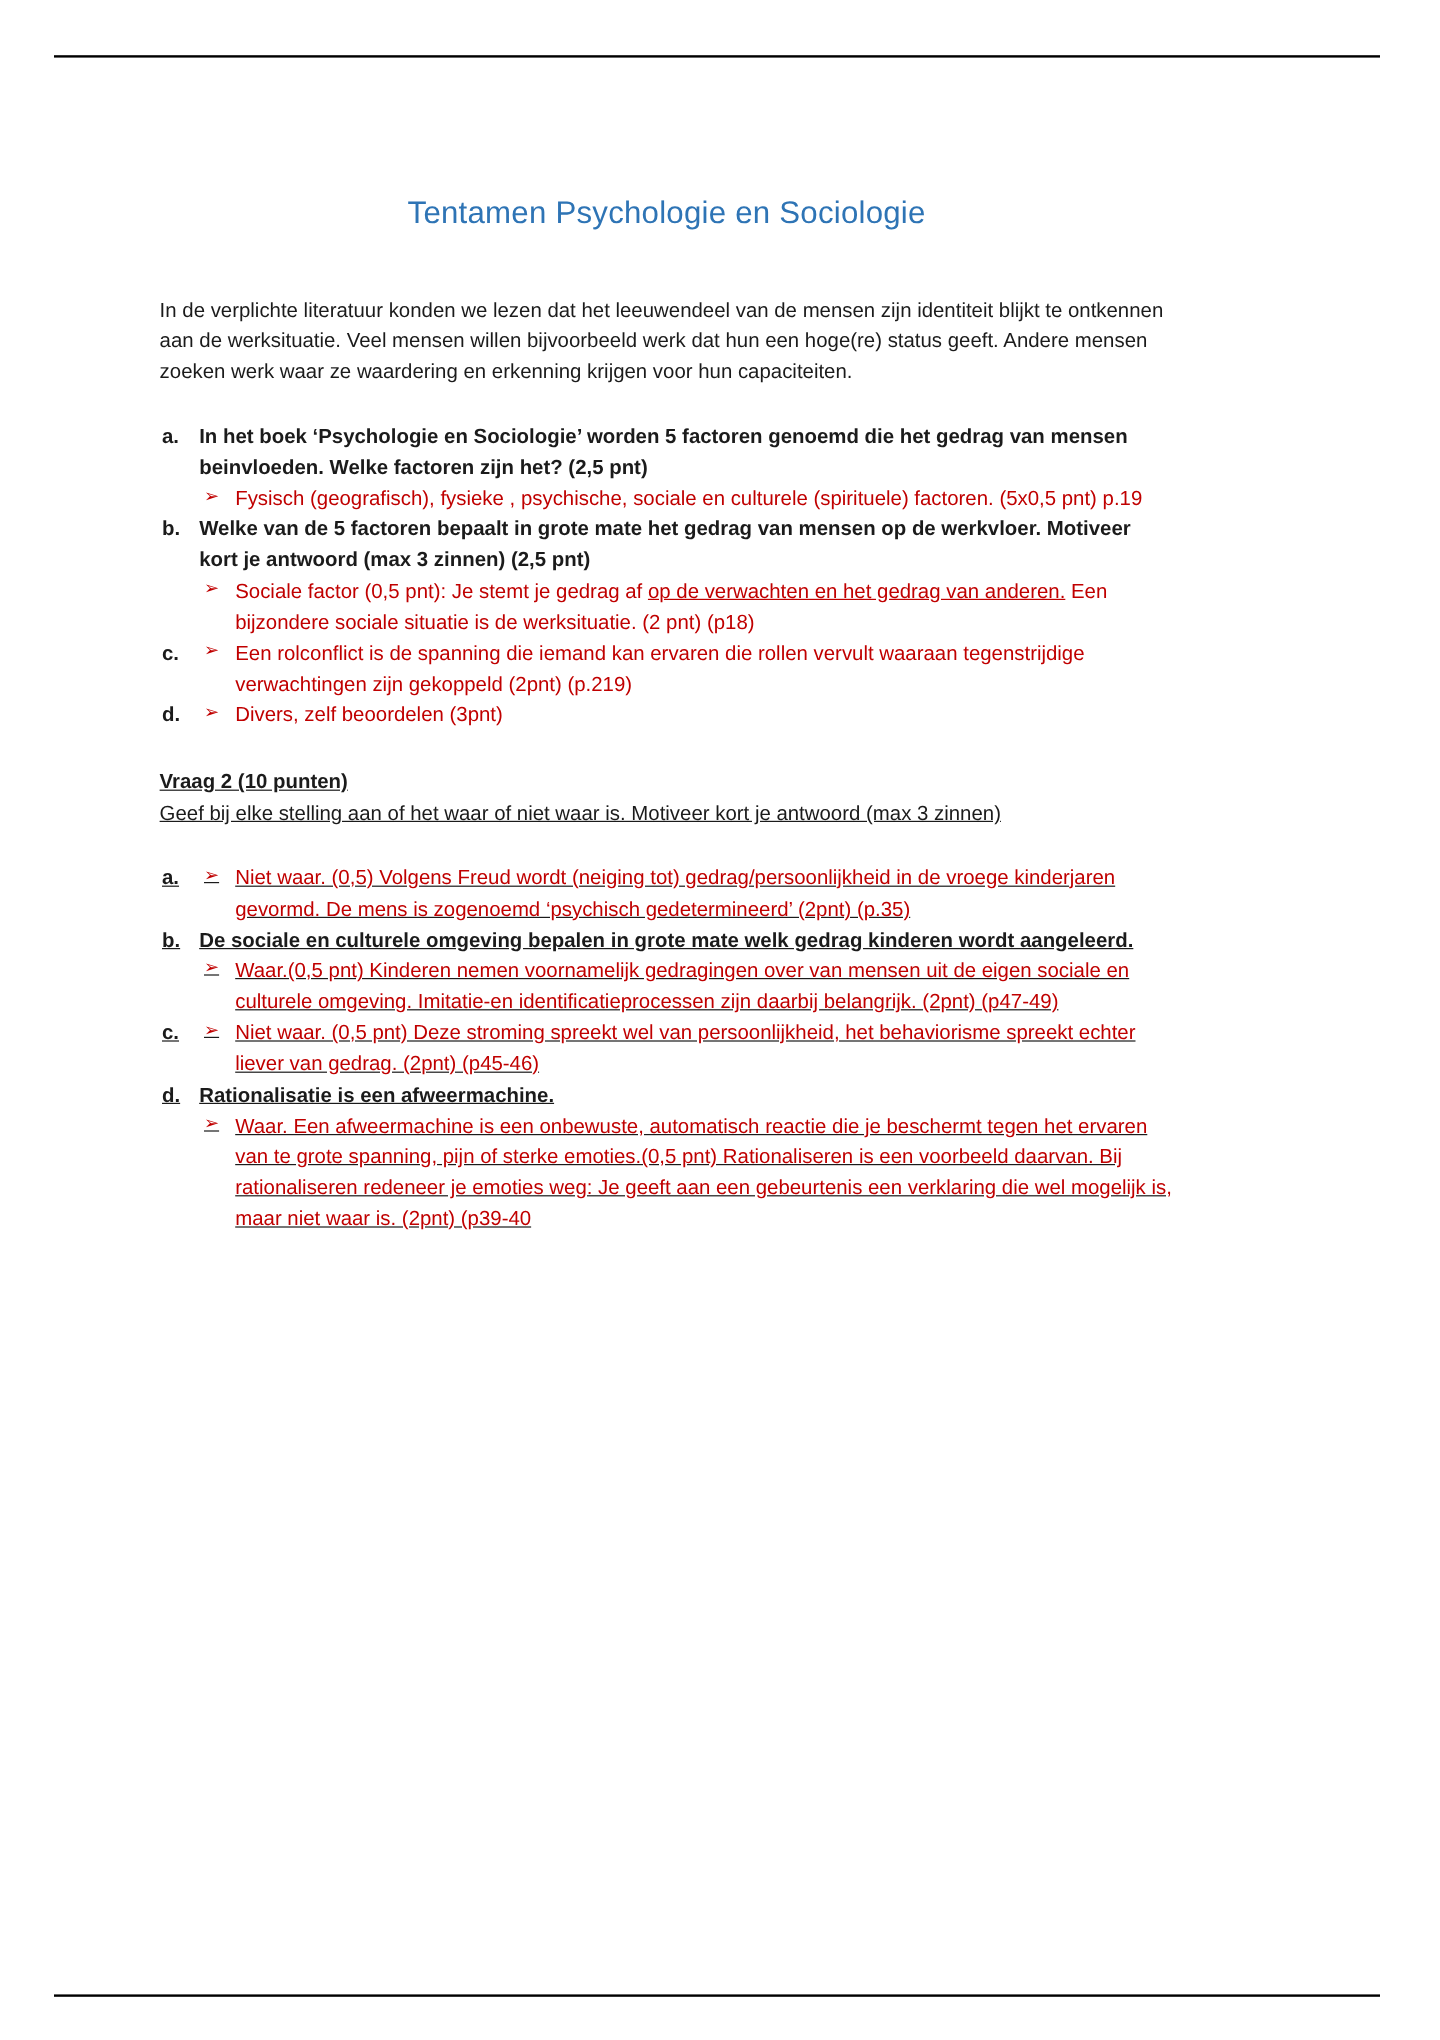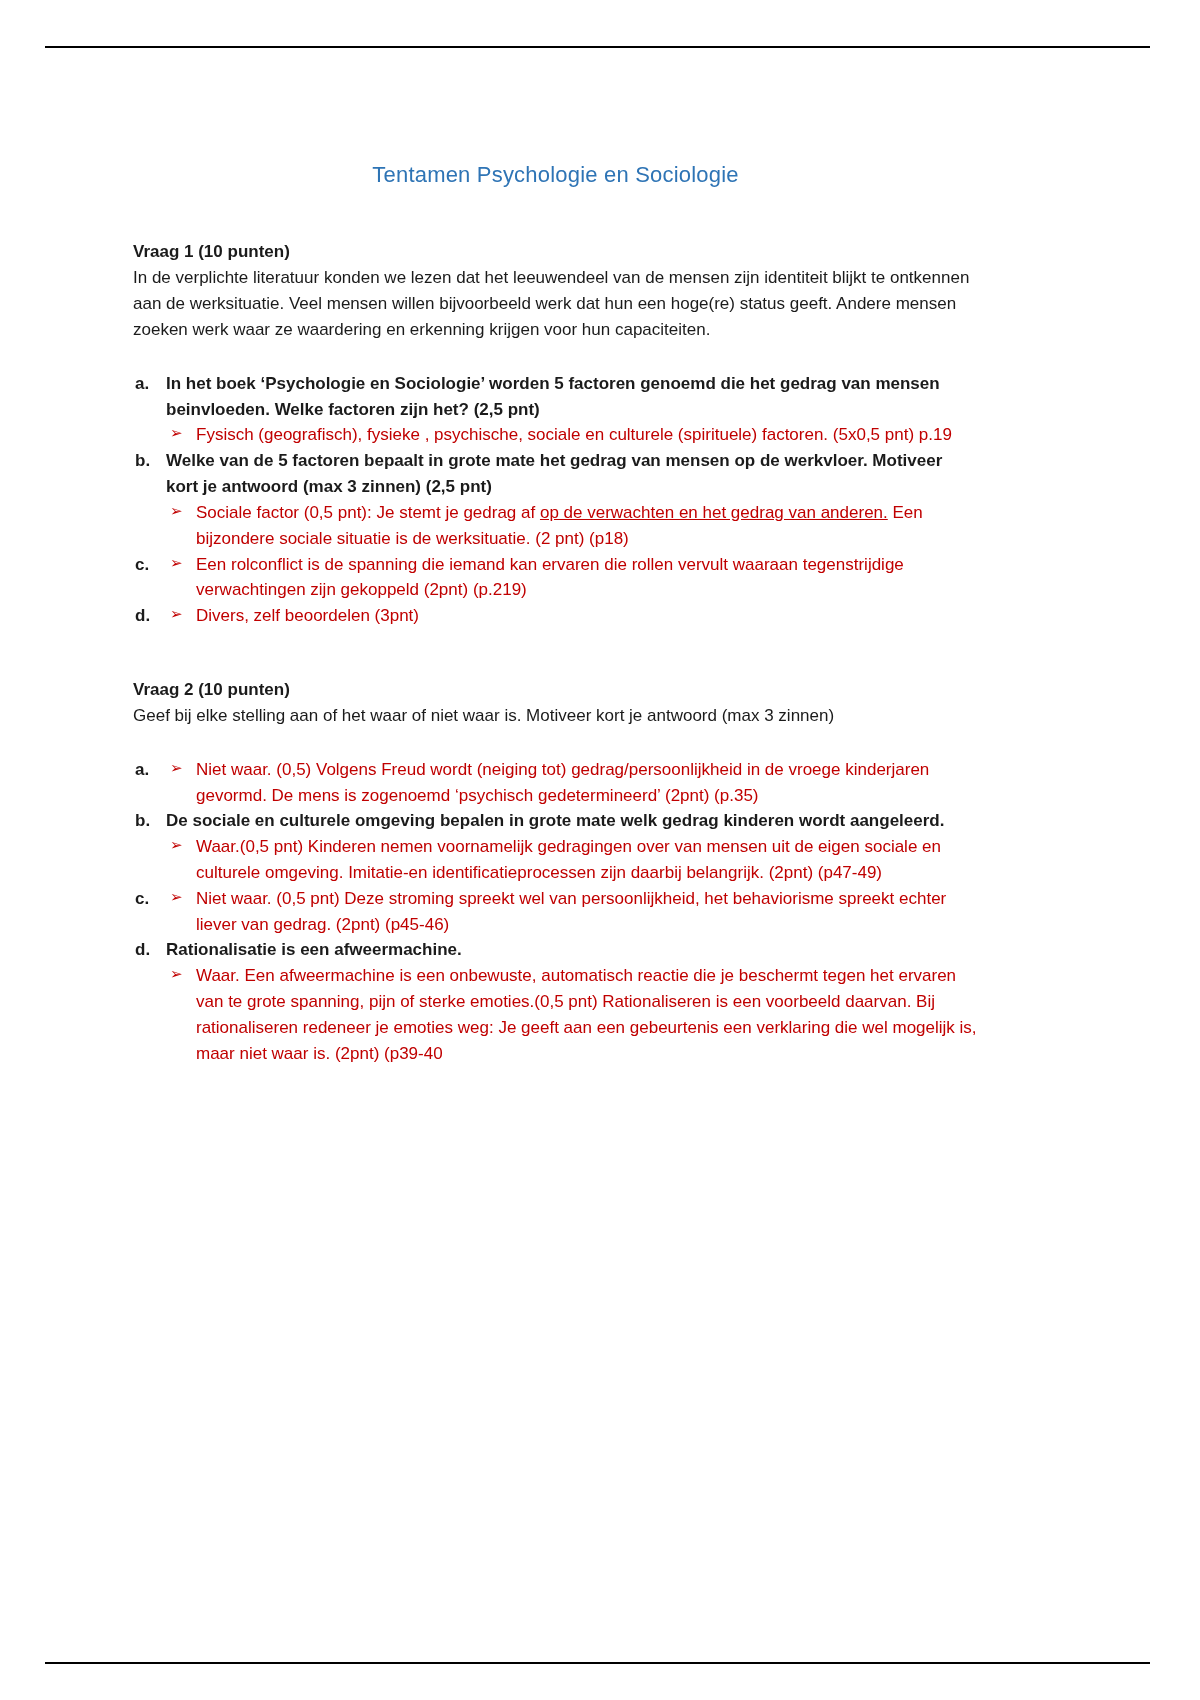--- a/index.html
+++ b/index.html
@@ -28,29 +28,29 @@
   .rule.bottom { bottom: 36px; }
 
   .page-content {
     position: absolute;
     left: 133px;
     top: 158px;
     width: 845px;
   }
 
   .doc-title {
-    font-size: 22px;
+    font-size: 26px;
     font-weight: 400;
     color: #2E74B5;
     text-align: center;
     margin: 0 0 48px 0;
     letter-spacing: 0.2px;
   }
 
-  .section + .section { margin-top: 48px; }
+  .section + .section { margin-top: 30px; text-decoration: underline; }
 
   .section-heading {
     font-weight: 700;
     margin: 0;
   }
   .section-intro {
     margin: 0 0 28px 0;
   }
 
   .item {
@@ -90,21 +90,20 @@
 </head>
 <body>
 
 <div class="rule top"></div>
 <div class="rule bottom"></div>
 
 <div class="page-content">
   <h1 class="doc-title">Tentamen Psychologie en Sociologie</h1>
   <div>
       <div class="section">
-        <div class="section-heading">Vraag 1 (10 punten)</div>
         <div class="section-intro">In de verplichte literatuur konden we lezen dat het leeuwendeel van de mensen zijn identiteit blijkt te ontkennen aan de werksituatie. Veel mensen willen bijvoorbeeld werk dat hun een hoge(re) status geeft. Andere mensen zoeken werk waar ze waardering en erkenning krijgen voor hun capaciteiten.</div>
         <div class="item-list">
           <div class="item">
             <div class="item-label">a.</div>
             <div class="item-body">
               <div class="question">In het boek ‘Psychologie en Sociologie’ worden 5 factoren genoemd die het gedrag van mensen beinvloeden. Welke factoren zijn het? (2,5 pnt)</div>
               <div class="answer">
                 <span class="bullet">➢</span>
                 <span class="answer-text"><span>Fysisch (geografisch), fysieke , psychische, sociale en culturele (spirituele) factoren. (5x0,5 pnt) p.19</span></span>
               </div>

